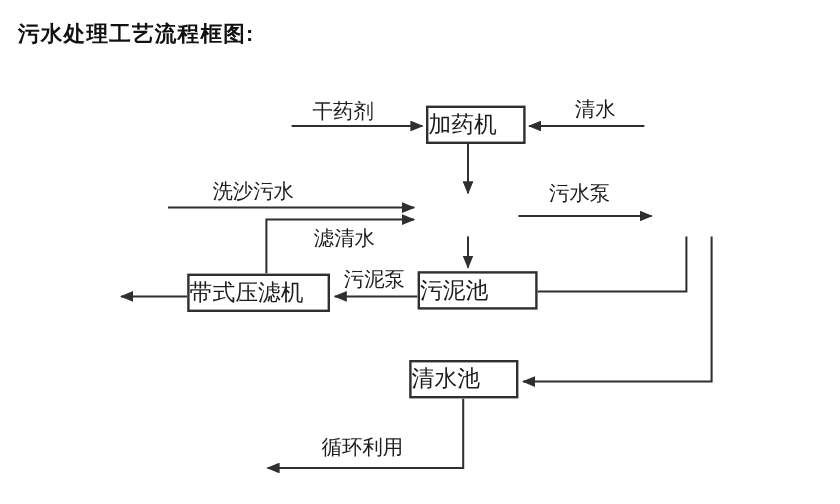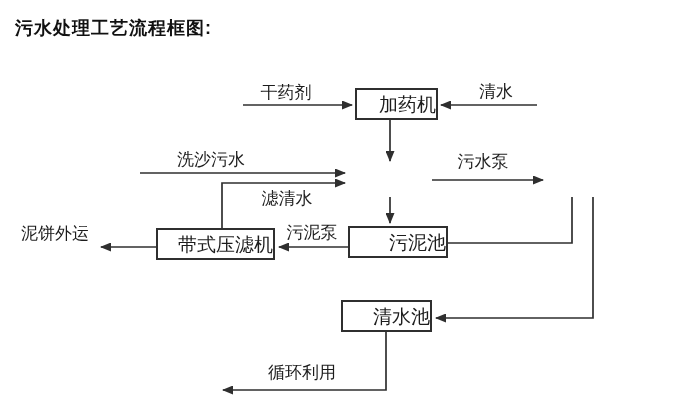--- a/index.html
+++ b/index.html
@@ -35,40 +35,40 @@
     width: 700px;
     height: 420px;
   }
   .node {
     position: absolute;
     box-sizing: border-box;
     border: 2px solid #2f2f2f;
     background: #ffffff;
     display: flex;
     align-items: center;
-    justify-content: flex-end;
+    justify-content: flex-start;
     font-size: 19px;
     line-height: 1;
     white-space: nowrap;
     color: #1c1c1c;
   }
   .elabel {
     position: absolute;
     transform: translateX(-50%);
     font-size: 17px;
     line-height: 1.1;
     white-space: nowrap;
     color: #1c1c1c;
   }
   
   .n-dosing   { left: 355px; top: 88px;  width: 83px;  height: 32px; }
   .n-sewage   { left: 350px; top: 164px; width: 82px;  height: 33px; }
   .n-tower    { left: 546px; top: 167px; width: 136px; height: 30px; }
   .n-sludge   { left: 348px; top: 226px; width: 100px;  height: 32px; }
-  .n-press    { left: 156px; top: 228px; width: 119px; height: 32px; padding-left: 33px; }
+  .n-press    { left: 156px; top: 228px; width: 119px; height: 32px; }
   .n-clear    { left: 341px; top: 300px; width: 91px;  height: 32px; }
   
   .l-dry      { left: 286px; top: 84px;  }
   .l-water    { left: 496px; top: 83px;  }
   .l-sand     { left: 211px; top: 151px; }
   .l-filtered { left: 287px; top: 190px; }
   .l-spump    { left: 483px; top: 153px; }
   .l-bottom   { left: 510px; top: 222px; }
   .l-mpump    { left: 312px; top: 224px; }
   .l-mudcake  { left: 55px;  top: 225px; }
@@ -115,16 +115,15 @@
   <div class="node n-clear">
     <span>清水池</span>
   </div>
 
   <div class="elabel l-dry">干药剂</div>
   <div class="elabel l-water">清水</div>
   <div class="elabel l-sand">洗沙污水</div>
   <div class="elabel l-filtered">滤清水</div>
   <div class="elabel l-spump">污水泵</div>
   <div class="elabel l-mpump">污泥泵</div>
-  <div class="elabel l-mudcake">泥饼外运</div>
   <div class="elabel l-recycle">循环利用</div>
 
 </div>
 
 </body></html>

